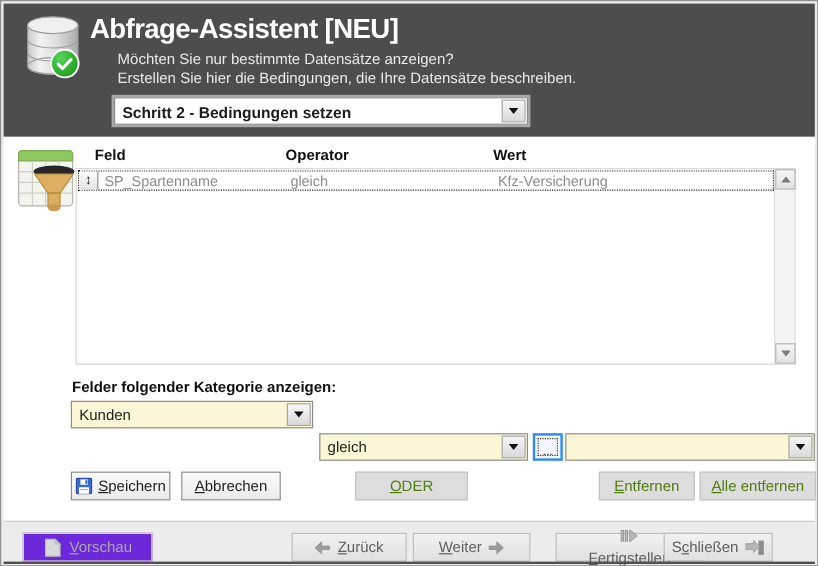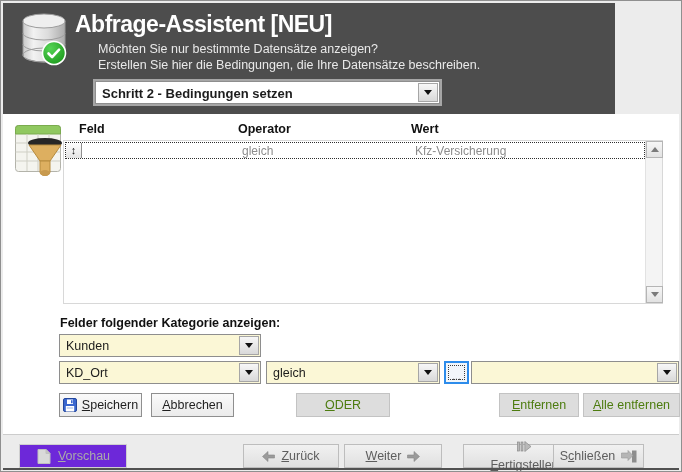--- a/index.html
+++ b/index.html
@@ -3,21 +3,21 @@
 <meta charset="utf-8">
 <style>
   * { margin:0; padding:0; box-sizing:border-box; }
   html,body { background:#9a9a9a; }
   body { font-family:"Liberation Sans", sans-serif; }
   .dialog {
     position:relative; width:682px; height:472px;
     background:#ececec; border:1px solid #8f8f8f; overflow:hidden;
   }
   
-  .hdr { position:absolute; left:2px; top:2px; width:612px; height:111px; background:#4d4d4d; }
+  .hdr { position:absolute; left:2px; top:2px; width:676px; height:111px; background:#4d4d4d; }
   .hdr-title { position:absolute; left:72px; top:8px; color:#ffffff; font-size:23px; font-weight:bold; letter-spacing:-0.5px; }
   .hdr-sub { position:absolute; left:95px; color:#e9e9e9; font-size:12.5px; }
   .sub1 { top:39px; } .sub2 { top:55px; }
   .dbicon { position:absolute; left:13px; top:8px; }
   
   .combo { position:absolute; height:23px; border:1px solid #8e8e8e; background:#fbf7d6; }
   .combo .val { position:absolute; left:6px; top:4px; font-size:12.5px; color:#1c1c1c; white-space:nowrap; }
   .combo .btn {
     position:absolute; right:1px; top:1px; bottom:1px; width:20px;
     background:linear-gradient(#f7f7f7,#d9d9d9); border:1px solid #a6a6a6;
@@ -140,20 +140,21 @@
 
     <div class="colhead ch-feld">Feld</div>
     <div class="colhead ch-op">Operator</div>
     <div class="colhead ch-wert">Wert</div>
 
     <div class="listbox">
       <div class="cond-row">
         <span class="row-handle">
           <span>↕</span>
         </span>
+        <span class="cell c-feld">SP_Spartenname</span>
         <span class="cell c-op">gleich</span>
         <span class="cell c-wert">Kfz-Versicherung</span>
       </div>
       <div class="sbar">
         <span class="sbtn sb-up">
           <span class="tri-up-s"></span>
         </span>
         <span class="sbtn sb-dn">
           <span class="tri-dn-s"></span>
         </span>
@@ -162,26 +163,20 @@
 
     <div class="cat-label">Felder folgender Kategorie anzeigen:</div>
 
     <div class="combo cb-cat">
       <span class="val">Kunden</span>
       <span class="btn">
           <span class="tri-dn"></span>
         </span>
     </div>
 
-    <div class="combo cb-field">
-      <span class="val">KD_Ort</span>
-      <span class="btn">
-          <span class="tri-dn"></span>
-        </span>
-    </div>
 
     <div class="combo cb-op">
       <span class="val">gleich</span>
       <span class="btn">
           <span class="tri-dn"></span>
         </span>
     </div>
 
     <div class="ellipsis-btn">
       <span class="focus-rect"></span>

